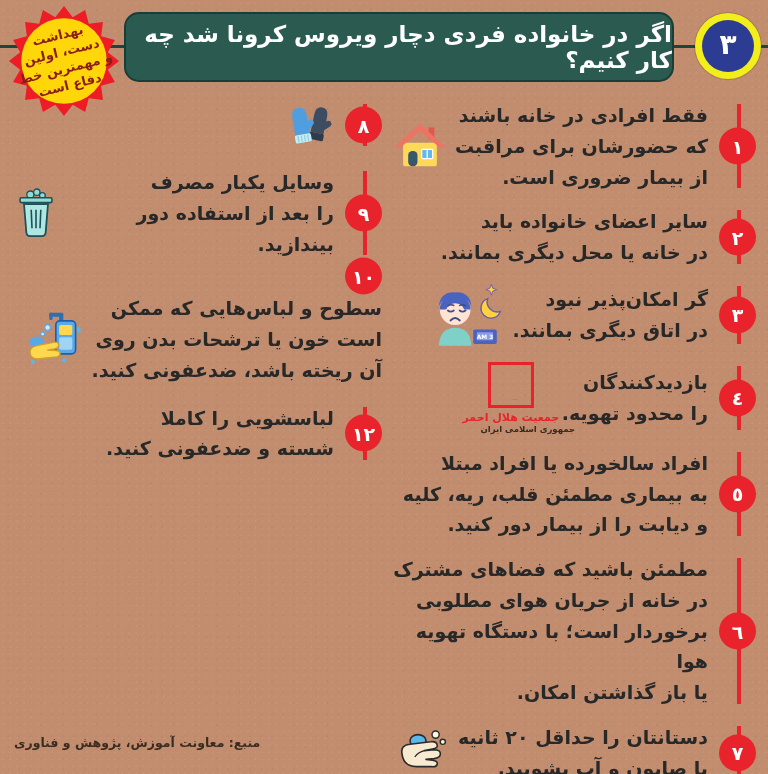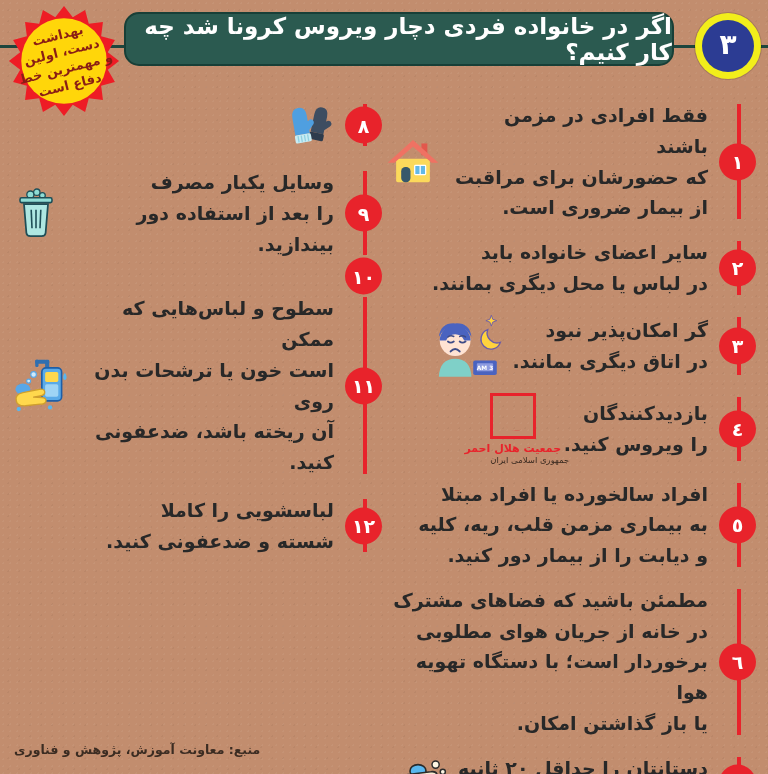--- a/index.html
+++ b/index.html
@@ -14,21 +14,21 @@
     background-position:0 0, 3px 5px;
     direction:rtl;
     position:relative;
     color:#282828;
   }
 
   
   .header { position:relative; height:100px; }
   .rule { position:absolute; top:45px; left:0; right:0; height:3px; background:#1c453d; }
   .title-pill {
-    position:absolute; top:12px; left:124px; width:550px; height:54px;
+    position:absolute; top:12px; left:124px; width:550px; height:70px;
     background:#2b5a50; border:2px solid #183f37; border-radius:15px;
     display:flex; align-items:center; justify-content:center;
     color:#ffffff; font-size:23px; font-weight:bold;
   }
   .badge { position:absolute; top:13px; right:7px; width:66px; height:66px; border-radius:50%;
     background:#f2ee1b; display:flex; align-items:center; justify-content:center;
     box-shadow:0 0 0 1px rgba(0,0,0,0.15); }
   .badge-core { width:52px; height:52px; border-radius:50%; background:#2c3c93;
     color:#fff; font-size:28px; font-weight:bold;
     display:flex; align-items:center; justify-content:center; padding-bottom:3px; }
@@ -50,24 +50,24 @@
     width:37px; height:37px; border-radius:50%; background:#e8232b;
     color:#fff; font-size:19px; font-weight:bold;
     display:flex; align-items:center; justify-content:center; }
   .txt { white-space:pre-line; text-align:right; font-size:19px; font-weight:bold; line-height:1.62; }
   .icon { flex:0 0 auto; display:flex; align-items:center; justify-content:space-between; }
 
   
   .rc-logo { display:flex; flex-direction:column; align-items:center; width:86px; }
   .rc-box { width:46px; height:46px; border:3px solid #e8232b; display:flex; align-items:center; justify-content:center; }
   .rc-line1 { color:#e8232b; font-size:11px; font-weight:bold; margin-top:3px; white-space:nowrap; }
-  .rc-line2 { color:#3a2a20; font-size:8.5px; font-weight:normal; white-space:nowrap;margin-left:34px; }
-
-  
-  .footer { position:absolute; left:14px; bottom:17px; direction:rtl;
+  .rc-line2 { color:#3a2a20; font-size:8.5px; font-weight:bold; white-space:nowrap;margin-left:34px; }
+
+  
+  .footer { position:absolute; left:14px; bottom:24px; direction:rtl;
     font-size:12.5px; font-weight:bold; color:#3b2c22; }
 </style>
 </head>
 <body>
 
 <div class="header">
   <div class="rule"></div>
 
   <div class="stamp">
     <svg viewBox="0 0 120 120">
@@ -89,42 +89,42 @@
 
 <div class="content">
 
   <div class="col col-right">
 
     <div class="item">
       <div class="marker">
           <span class="bar"></span>
           <span class="num">۱</span>
         </div>
-      <div class="txt">فقط افرادی در مزمن باشند
+      <div class="txt">فقط افرادی در خانه باشند
 که حضورشان برای مراقبت
 از بیمار ضروری است.</div>
       <div class="icon">
         <svg width="54" height="54" viewBox="0 0 64 64">
           <rect x="42" y="10" width="7" height="14" fill="#e2574c"></rect>
           <rect x="12" y="28" width="40" height="28" rx="2" fill="#fcd95b"></rect>
           <polygon points="32,6 62,33 54,33 32,14 10,33 2,33" fill="#ef7263"></polygon>
           <rect x="18" y="38" width="11" height="18" rx="5" fill="#37586b"></rect>
           <rect x="34" y="36" width="13" height="11" rx="1" fill="#62b8e8" stroke="#ffffff" stroke-width="1.5"></rect>
           <line x1="40.5" y1="36" x2="40.5" y2="47" stroke="#ffffff" stroke-width="1.5"></line>
         </svg>
       </div>
     </div>
 
     <div class="item">
       <div class="marker">
           <span class="bar"></span>
           <span class="num">۲</span>
         </div>
       <div class="txt">سایر اعضای خانواده باید
-در لباس یا محل دیگری بمانند.</div>
+در خانه یا محل دیگری بمانند.</div>
     </div>
 
     <div class="item">
       <div class="marker">
           <span class="bar"></span>
           <span class="num">٣</span>
         </div>
       <div class="txt">گر امکان‌پذیر نبود
 در اتاق دیگری بمانند.</div>
       <div class="icon">
@@ -146,39 +146,39 @@
         </svg>
       </div>
     </div>
 
     <div class="item">
       <div class="marker">
           <span class="bar"></span>
           <span class="num">٤</span>
         </div>
       <div class="txt">بازدیدکنندگان
-را ویروس کنید.</div>
+را محدود تهویه.</div>
       <div class="icon rc-logo">
         <div class="rc-box">
           <svg width="38" height="38" viewBox="0 0 40 40">
             <path d="M10 14 a14 14 0 1 0 22 18 a14 14 0 0 1 -22 -18 Z" fill="#e8232b" transform="rotate(-50 20 20)"></path>
           </svg>
         </div>
         <div class="rc-line1">جمعیت هلال احمر</div>
         <div class="rc-line2">جمهوری اسلامی ایران</div>
       </div>
     </div>
 
     <div class="item">
       <div class="marker">
           <span class="bar"></span>
           <span class="num">٥</span>
         </div>
       <div class="txt">افراد سالخورده یا افراد مبتلا
-به بیماری مزمن قلب، ریه، کلیه
+به بیماری مطمئن قلب، ریه، کلیه
 و دیابت را از بیمار دور کنید.</div>
     </div>
 
     <div class="item">
       <div class="marker">
           <span class="bar"></span>
           <span class="num">٦</span>
         </div>
       <div class="txt">مطمئن باشید که فضاهای مشترک
 در خانه از جریان هوای مطلوبی
@@ -252,24 +252,20 @@
     </div>
 
     <div class="item">
       <div class="marker">
           <span class="bar"></span>
           <span class="num">۱۰</span>
         </div>
     </div>
 
     <div class="item">
-      <div class="marker">
-          <span class="bar"></span>
-          <span class="num">۱۱</span>
-        </div>
       <div class="txt">سطوح و لباس‌هایی که ممکن
 است خون یا ترشحات بدن روی
 آن ریخته باشد، ضدعفونی کنید.</div>
       <div class="icon">
         <svg width="58" height="56" viewBox="0 0 70 68">
           <rect x="40" y="4" width="5" height="8" fill="#2f6fb0"></rect>
           <rect x="28" y="2" width="17" height="5" rx="1.5" fill="#2f6fb0"></rect>
           <rect x="28" y="2" width="4" height="9" rx="1.5" fill="#2f6fb0"></rect>
           <rect x="36" y="12" width="24" height="40" rx="5" fill="#5aaae8" stroke="#1d5fa8" stroke-width="2"></rect>
           <rect x="40" y="17" width="16" height="12" rx="2" fill="#ffd84d"></rect>

